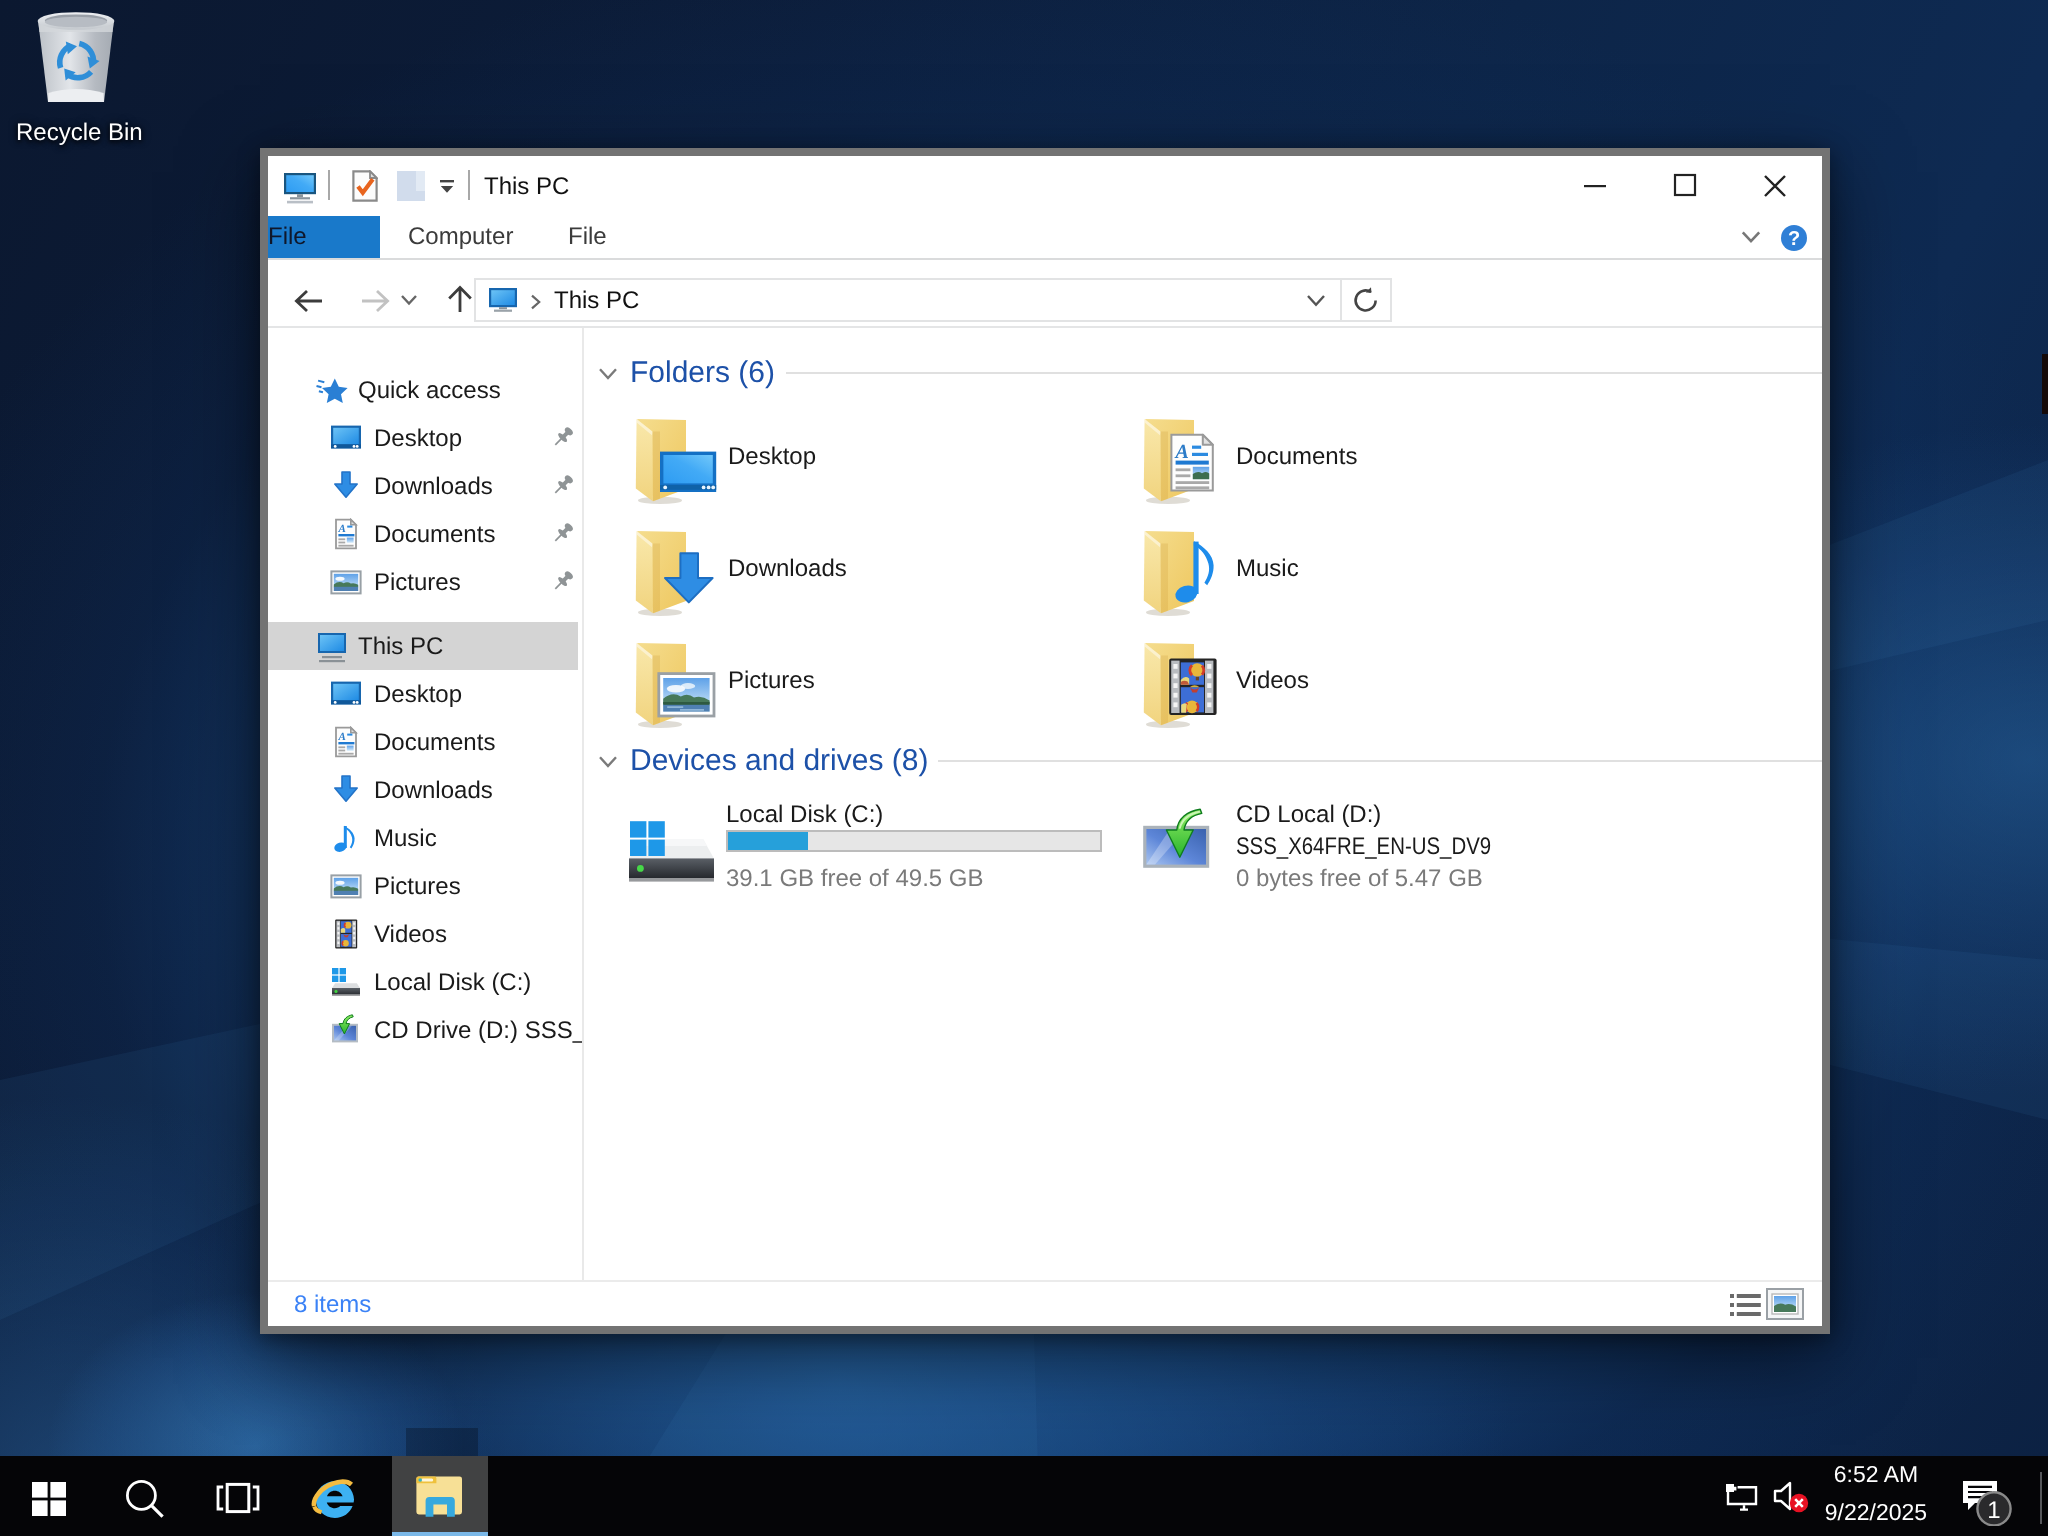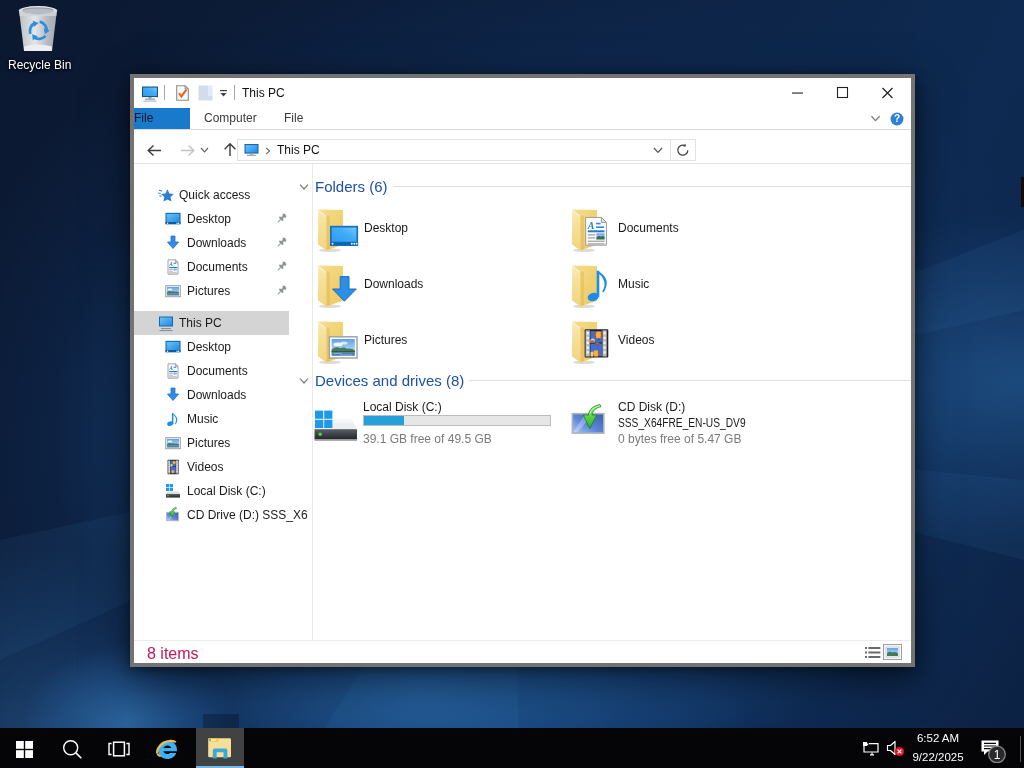--- a/index.html
+++ b/index.html
@@ -26,21 +26,21 @@
 #statusbar{position:absolute;left:0;bottom:0;width:100%;height:23px;background:#fff;border-top:1px solid #ebebeb;box-sizing:border-box;}
 #title{position:absolute;left:108px;top:8px;font-size:12px;color:#111;}
 .capbtn{position:absolute;top:0;width:45px;height:30px;}
 #filetab{position:absolute;left:0;top:0;width:56px;height:21px;background:#1979ca;color:#0f172a;
   font-size:12px;text-align:left;line-height:21px;}
 .tab{position:absolute;top:0;height:21px;font-size:12px;color:#3b3b3b;line-height:21px;}
 #addrbar{position:absolute;left:103px;top:9px;width:435px;height:22px;border:1px solid #e2e3e4;box-sizing:border-box;background:#fff;}
 #refreshbox{position:absolute;left:536px;top:9px;width:26px;height:22px;border:1px solid #e2e3e4;box-sizing:border-box;background:#fff;}
 #searchbox{position:absolute;left:571px;top:9px;width:193px;height:22px;border:1px solid #e2e3e4;box-sizing:border-box;background:#fff;
   font-size:12px;color:#8a8a8a;line-height:20px;padding-left:9px;}
-#nav{position:absolute;left:0;top:0;width:179px;height:100%;border-right:1px solid #e9e9e9;box-sizing:border-box;overflow:hidden;font-size:12px;color:#1a1a1a;}
+#nav{position:absolute;left:0;top:0;width:158px;height:100%;border-right:1px solid #e9e9e9;box-sizing:border-box;overflow:hidden;font-size:12px;color:#1a1a1a;}
 .nrow{position:absolute;left:0;width:155px;height:24px;}
 .nrow span{position:absolute;top:5px;white-space:nowrap;}
 #content{position:absolute;left:158px;top:0;right:0;height:100%;overflow:hidden;font-size:12px;color:#1a1a1a;}
 .ghdr{position:absolute;font-size:15px;color:#1d51a8;white-space:nowrap;}
 .gline{position:absolute;height:1px;background:#e0e0e0;}
 .lbl12{position:absolute;font-size:12px;color:#1a1a1a;white-space:nowrap;}
 .sub{color:#7a7a7a;}
 #taskbar{position:absolute;left:0;top:728px;width:1024px;height:40px;background:#050507;}
 #tray{position:absolute;right:14px;top:0;height:40px;}
 .tt{color:#fff;font-size:11px;text-align:center;line-height:13px;}
@@ -585,27 +585,27 @@
         </svg>
       <div class="lbl12" style="left:71px;top:236px">Local Disk (C:)</div>
       <div class="abs" style="left:71px;top:251px;width:188px;height:11px;background:#e6e6e6;border:1px solid #bcbcbc;box-sizing:border-box">
         <div style="position:absolute;left:0;top:0;width:40px;height:9px;background:#26a0da"></div>
       </div>
       <div class="lbl12 sub" style="left:71px;top:268px">39.1 GB free of 49.5 GB</div>
 
       <svg class="abs" style="left:279px;top:240px" width="40" height="34">
           <use href="#cd-big"></use>
         </svg>
-      <div class="lbl12" style="left:326px;top:236px">CD Disk (D:)</div>
+      <div class="lbl12" style="left:326px;top:236px">CD Local (D:)</div>
       <div class="lbl12" style="left:326px;top:252px;transform:scaleX(.85);transform-origin:0 50%">SSS_X64FRE_EN-US_DV9</div>
       <div class="lbl12 sub" style="left:326px;top:268px">0 bytes free of 5.47 GB</div>
     </div>
   </div>
   <div id="statusbar">
-    <div style="position:absolute;left:13px;top:4px;font-size:16px;color:#be185d;">8 items</div>
+    <div style="position:absolute;left:13px;top:4px;font-size:12px;color:#3b82f6;">8 items</div>
     <svg class="abs" style="right:30px;top:5px" width="16" height="13" viewBox="0 0 16 13">
       <g fill="#6a6a6a">
        <rect x="0" y="1" width="2" height="2"></rect>
           <rect x="3.4" y="1" width="12" height="2"></rect>
        <rect x="0" y="5.5" width="2" height="2"></rect>
           <rect x="3.4" y="5.5" width="12" height="2"></rect>
        <rect x="0" y="10" width="2" height="2"></rect>
           <rect x="3.4" y="10" width="12" height="2"></rect>
       </g>
     </svg>

